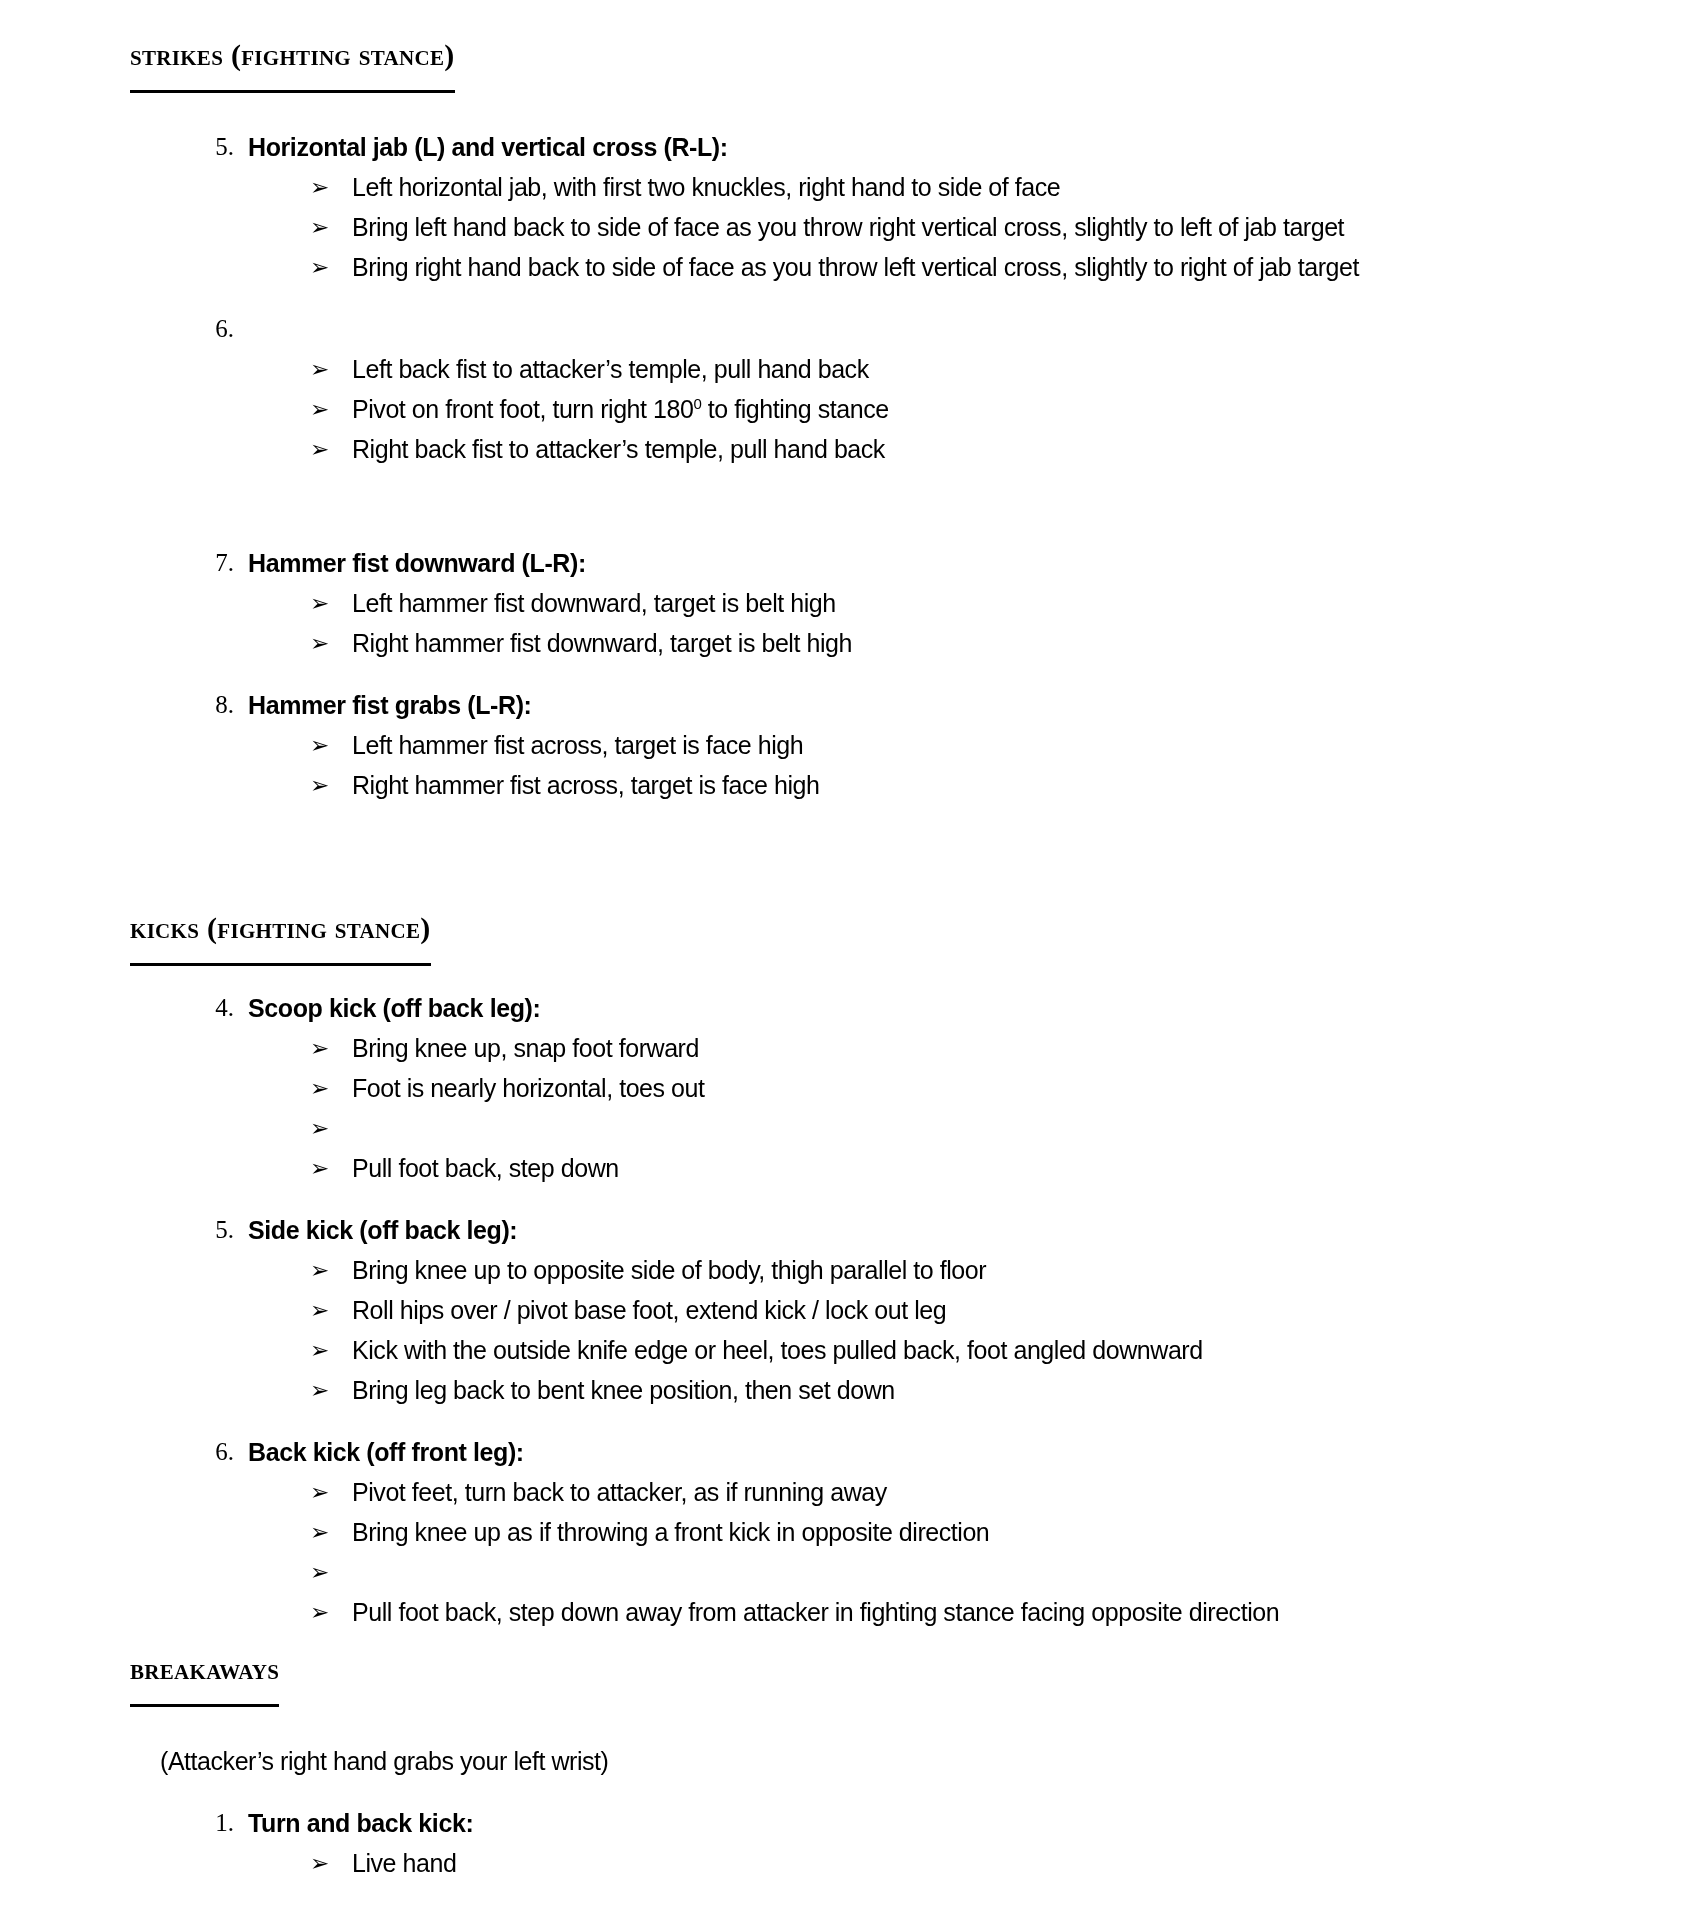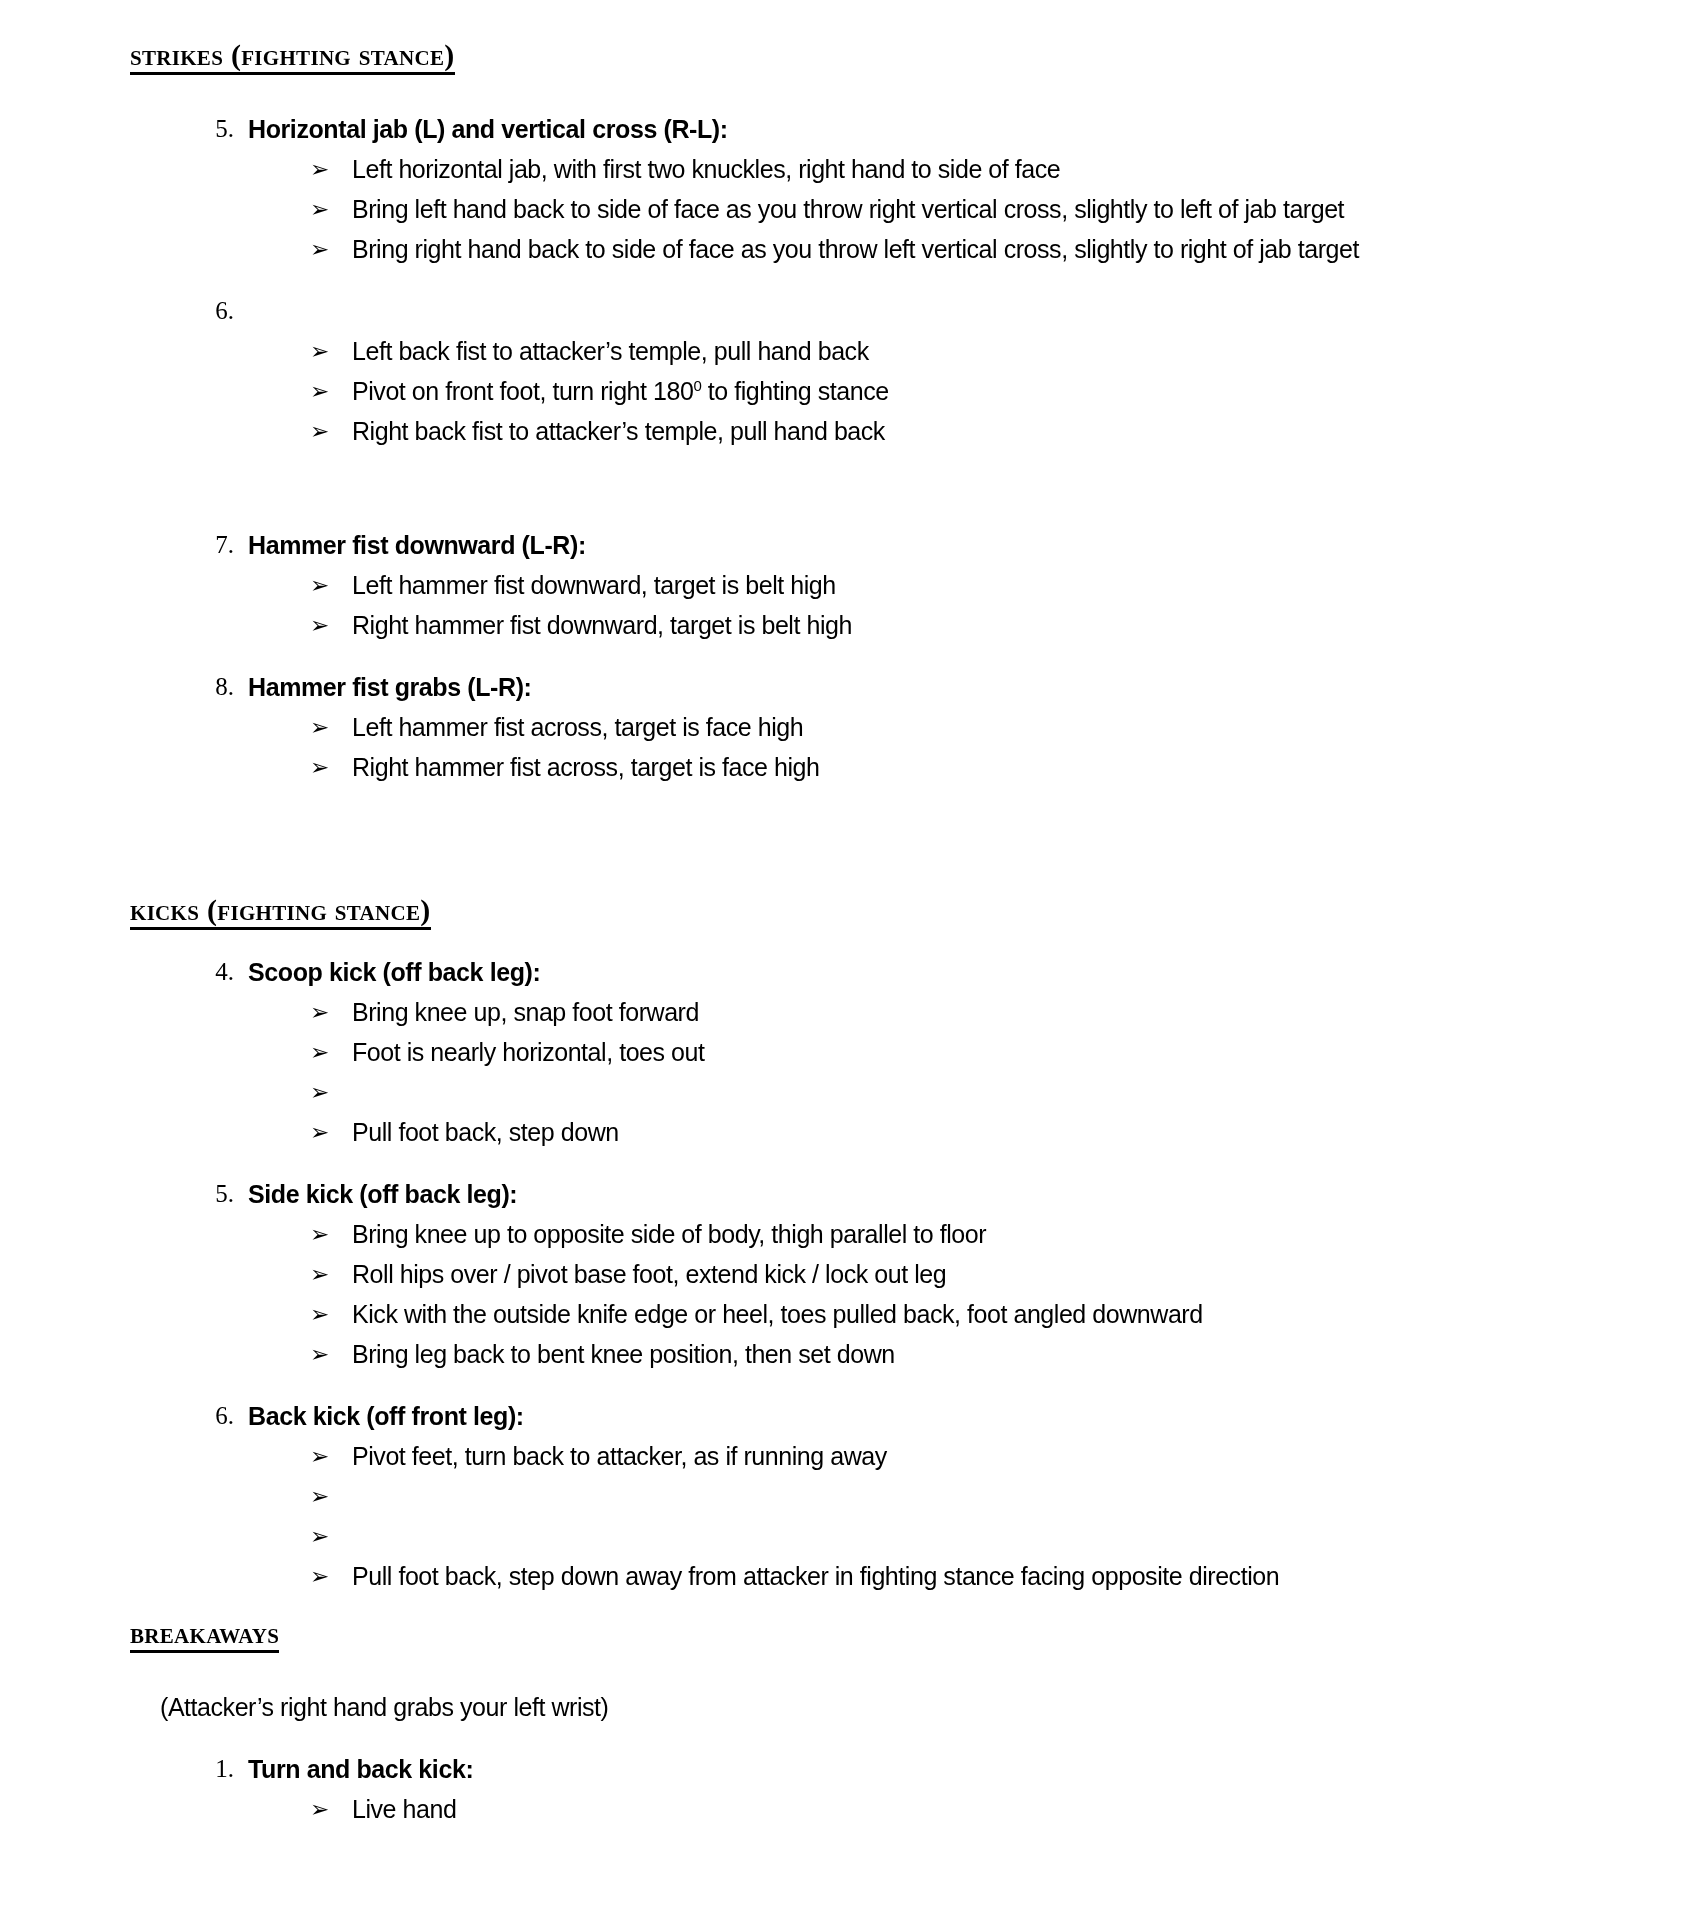--- a/index.html
+++ b/index.html
@@ -30,21 +30,21 @@
   .section-heading {
     font-family: "Liberation Serif", "DejaVu Serif", serif;
     font-weight: bold;
     font-size: 30px;
     line-height: 1.0;
     letter-spacing: 0.3px;
     font-variant: small-caps;
     text-transform: lowercase;
     display: inline-block;
     border-bottom: 3px solid #000;
-    padding-bottom: 2px;
+    padding-bottom: 20px;
     margin: 0;
     white-space: pre;
   }
   .heading-wrap { margin: 0; padding: 0; }
 
   
 
   
   .num-item {
     display: flex;
@@ -269,20 +269,21 @@
       <div class="num-marker">6.</div>
       <div class="num-label">Back kick (off front leg):</div>
     </div>
     <div class="bullet-list level-2">
       <div class="bullet-item">
         <div class="bullet-glyph">➢</div>
         <div class="bullet-text">Pivot feet, turn back to attacker, as if running away</div>
       </div>
       <div class="bullet-item">
         <div class="bullet-glyph">➢</div>
+        <div class="bullet-text">Bring knee up as if throwing a front kick in opposite direction</div>
       </div>
       <div class="bullet-item">
         <div class="bullet-glyph">➢</div>
       </div>
       <div class="bullet-item">
         <div class="bullet-glyph">➢</div>
         <div class="bullet-text">Pull foot back, step down away from attacker in fighting stance facing opposite direction</div>
       </div>
     </div>
   </div>

